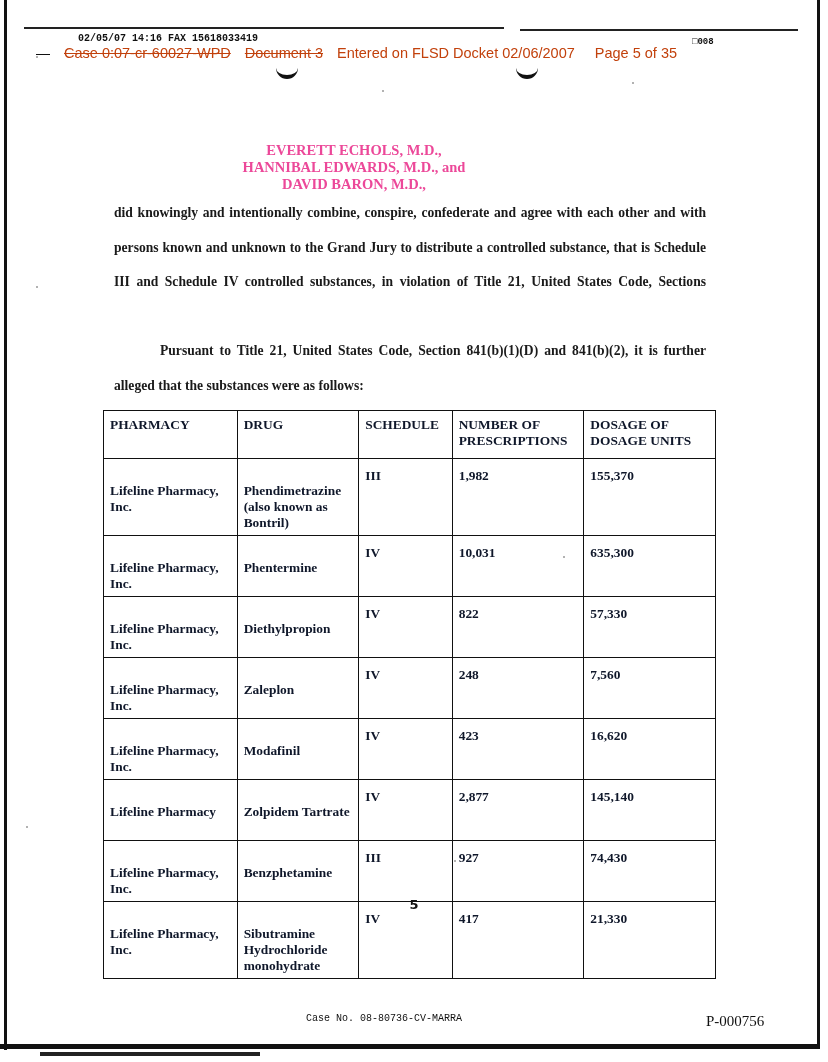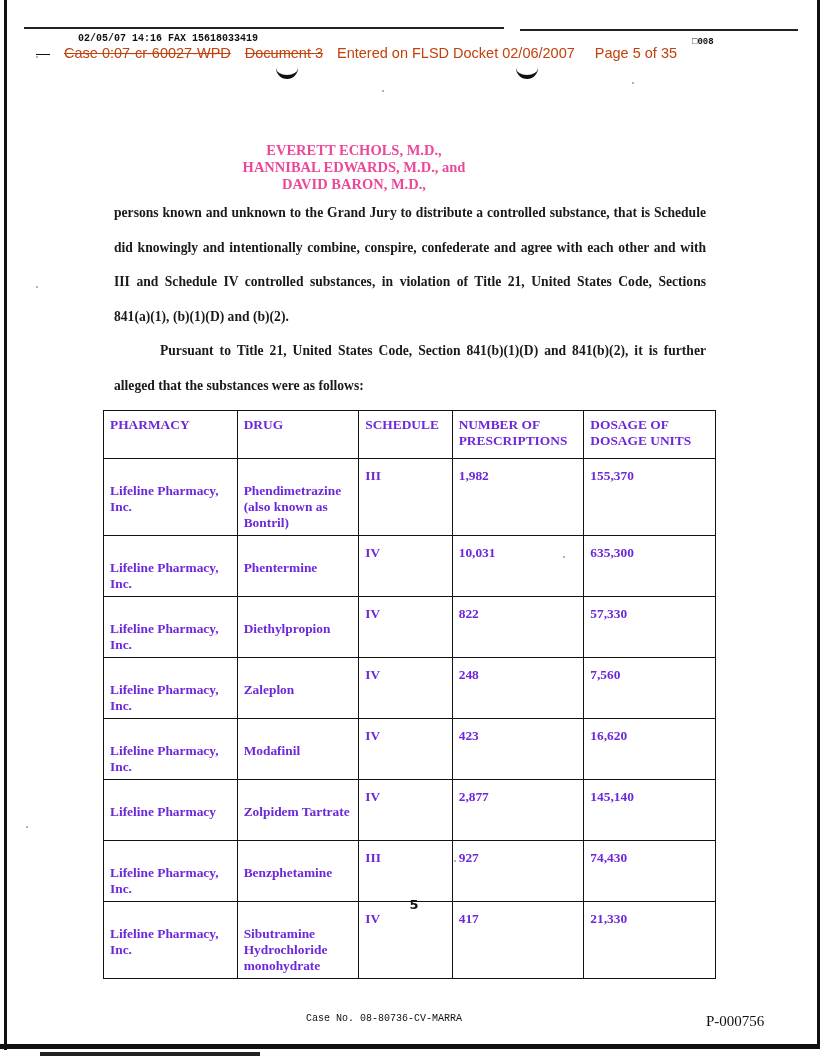--- a/index.html
+++ b/index.html
@@ -74,21 +74,21 @@
     .para.p1 { top: 196px; }
     .para.p2 { top: 334px; }
     .para .indent { display: inline-block; width: 46px; }
     .justify-line {
       display: block; text-align: justify; text-align-last: justify; height: 34.5px;
     }
     .last-line { display: block; text-align: left; height: 34.5px; }
 
     table.drugs {
       position: absolute; left: 103px; top: 410px; width: 613px;
-      border-collapse: collapse; font-size: 13.4px; font-weight: bold; color: #6d28d9;
+      border-collapse: collapse; font-size: 13.4px; font-weight: bold; color: #0f172a;
     }
     table.drugs th, table.drugs td {
       border: 1.6px solid #111; vertical-align: top; padding: 4px 6px 4px 6px;
       line-height: 16px;
     }
     table.drugs th { text-align: left; font-weight: bold; height: 37px; padding-top: 6px; }
     table.drugs th.sched { padding-left: 6px; }
     table.drugs td.center { text-align: left; padding-top: 9px; }
     table.drugs td.left { padding-top: 24px; }
     .col-pharm { width: 120px; }
@@ -134,24 +134,23 @@
 <div class="stamp s1"></div>
 <div class="stamp s2"></div>
 
 <div class="defendants">
   <div>EVERETT ECHOLS, M.D.,</div>
   <div>HANNIBAL EDWARDS, M.D., and</div>
   <div>DAVID BARON, M.D.,</div>
 </div>
 
 <div class="para p1">
+  <span class="justify-line">did knowingly and intentionally combine, conspire, confederate and agree with each other and with</span>
   <span class="justify-line">persons known and unknown to the Grand Jury to distribute a controlled substance, that is Schedule</span>
-  <span class="justify-line">did knowingly and intentionally combine, conspire, confederate and agree with each other and with</span>
   <span class="justify-line">III and Schedule IV controlled substances, in violation of Title 21, United States Code, Sections</span>
-  <span class="last-line">841(a)(1), (b)(1)(D) and (b)(2).</span>
 </div>
 
 <div class="para p2">
   <span class="justify-line"><span class="indent"></span><span>Pursuant to Title 21, United States Code, Section 841(b)(1)(D) and 841(b)(2), it is further</span></span>
   <span class="last-line">alleged that the substances were as follows:</span>
 </div>
 
 <table class="drugs">
   <thead>
     <tr>

